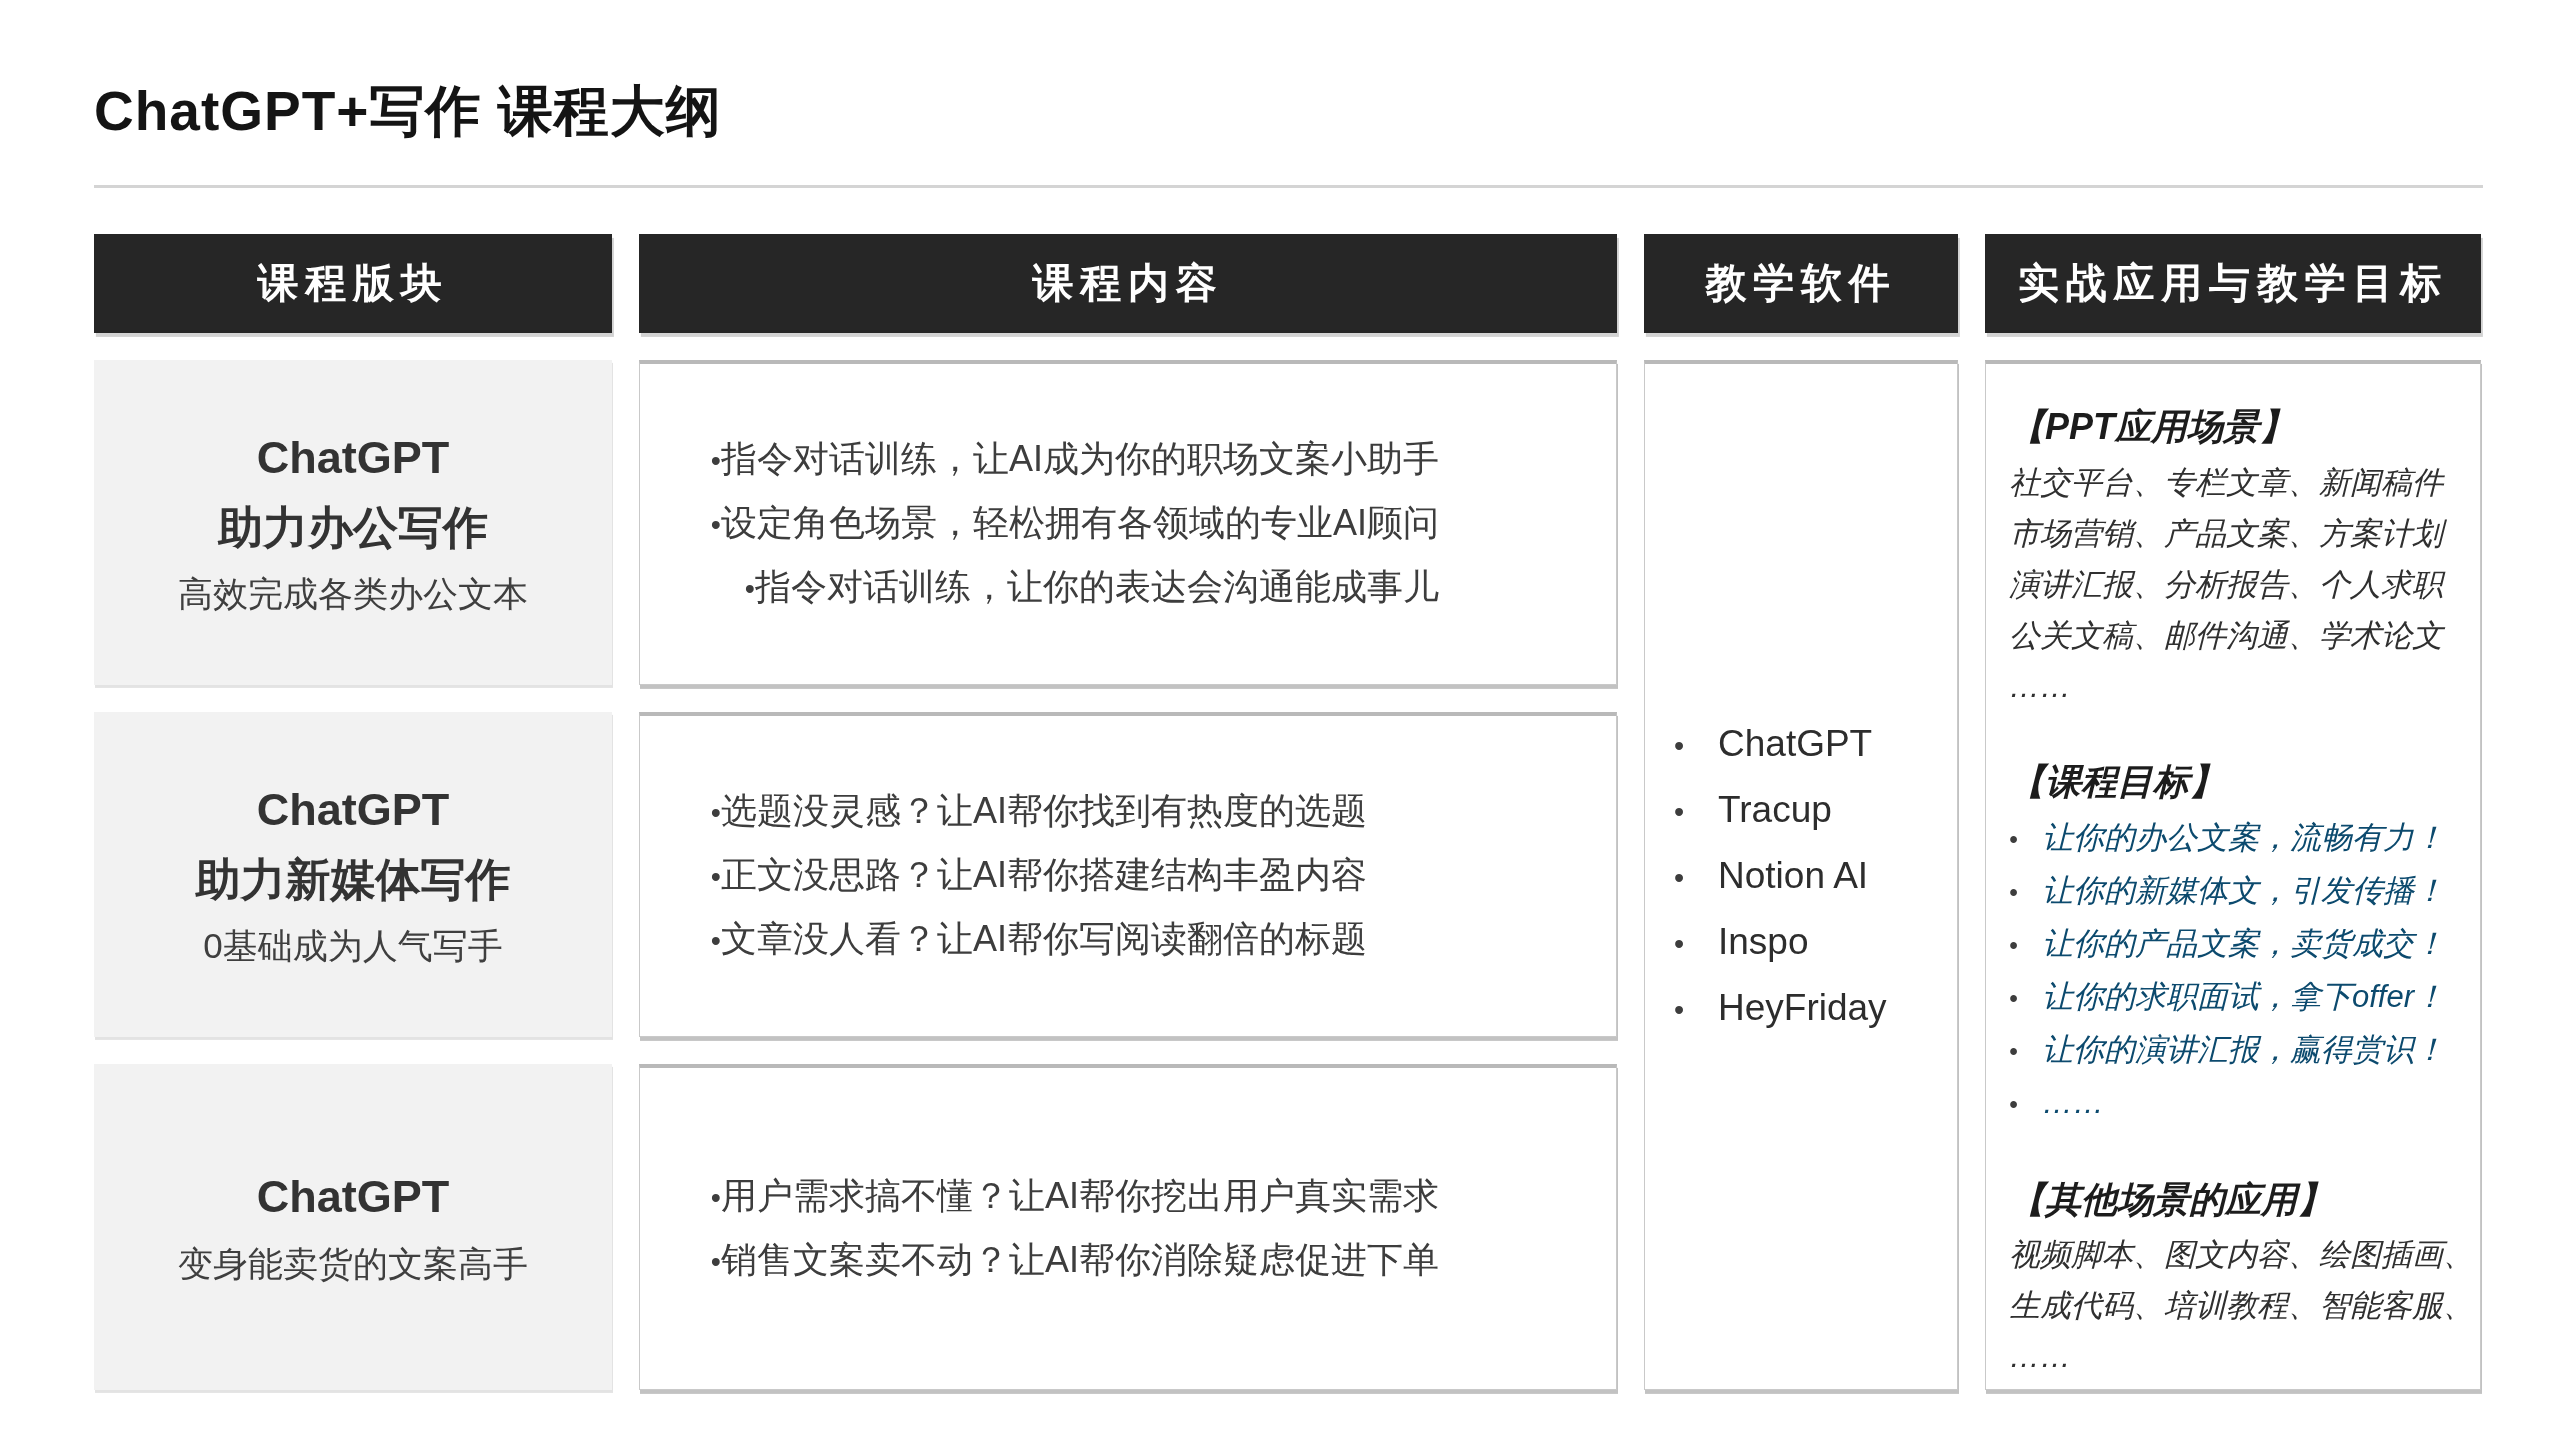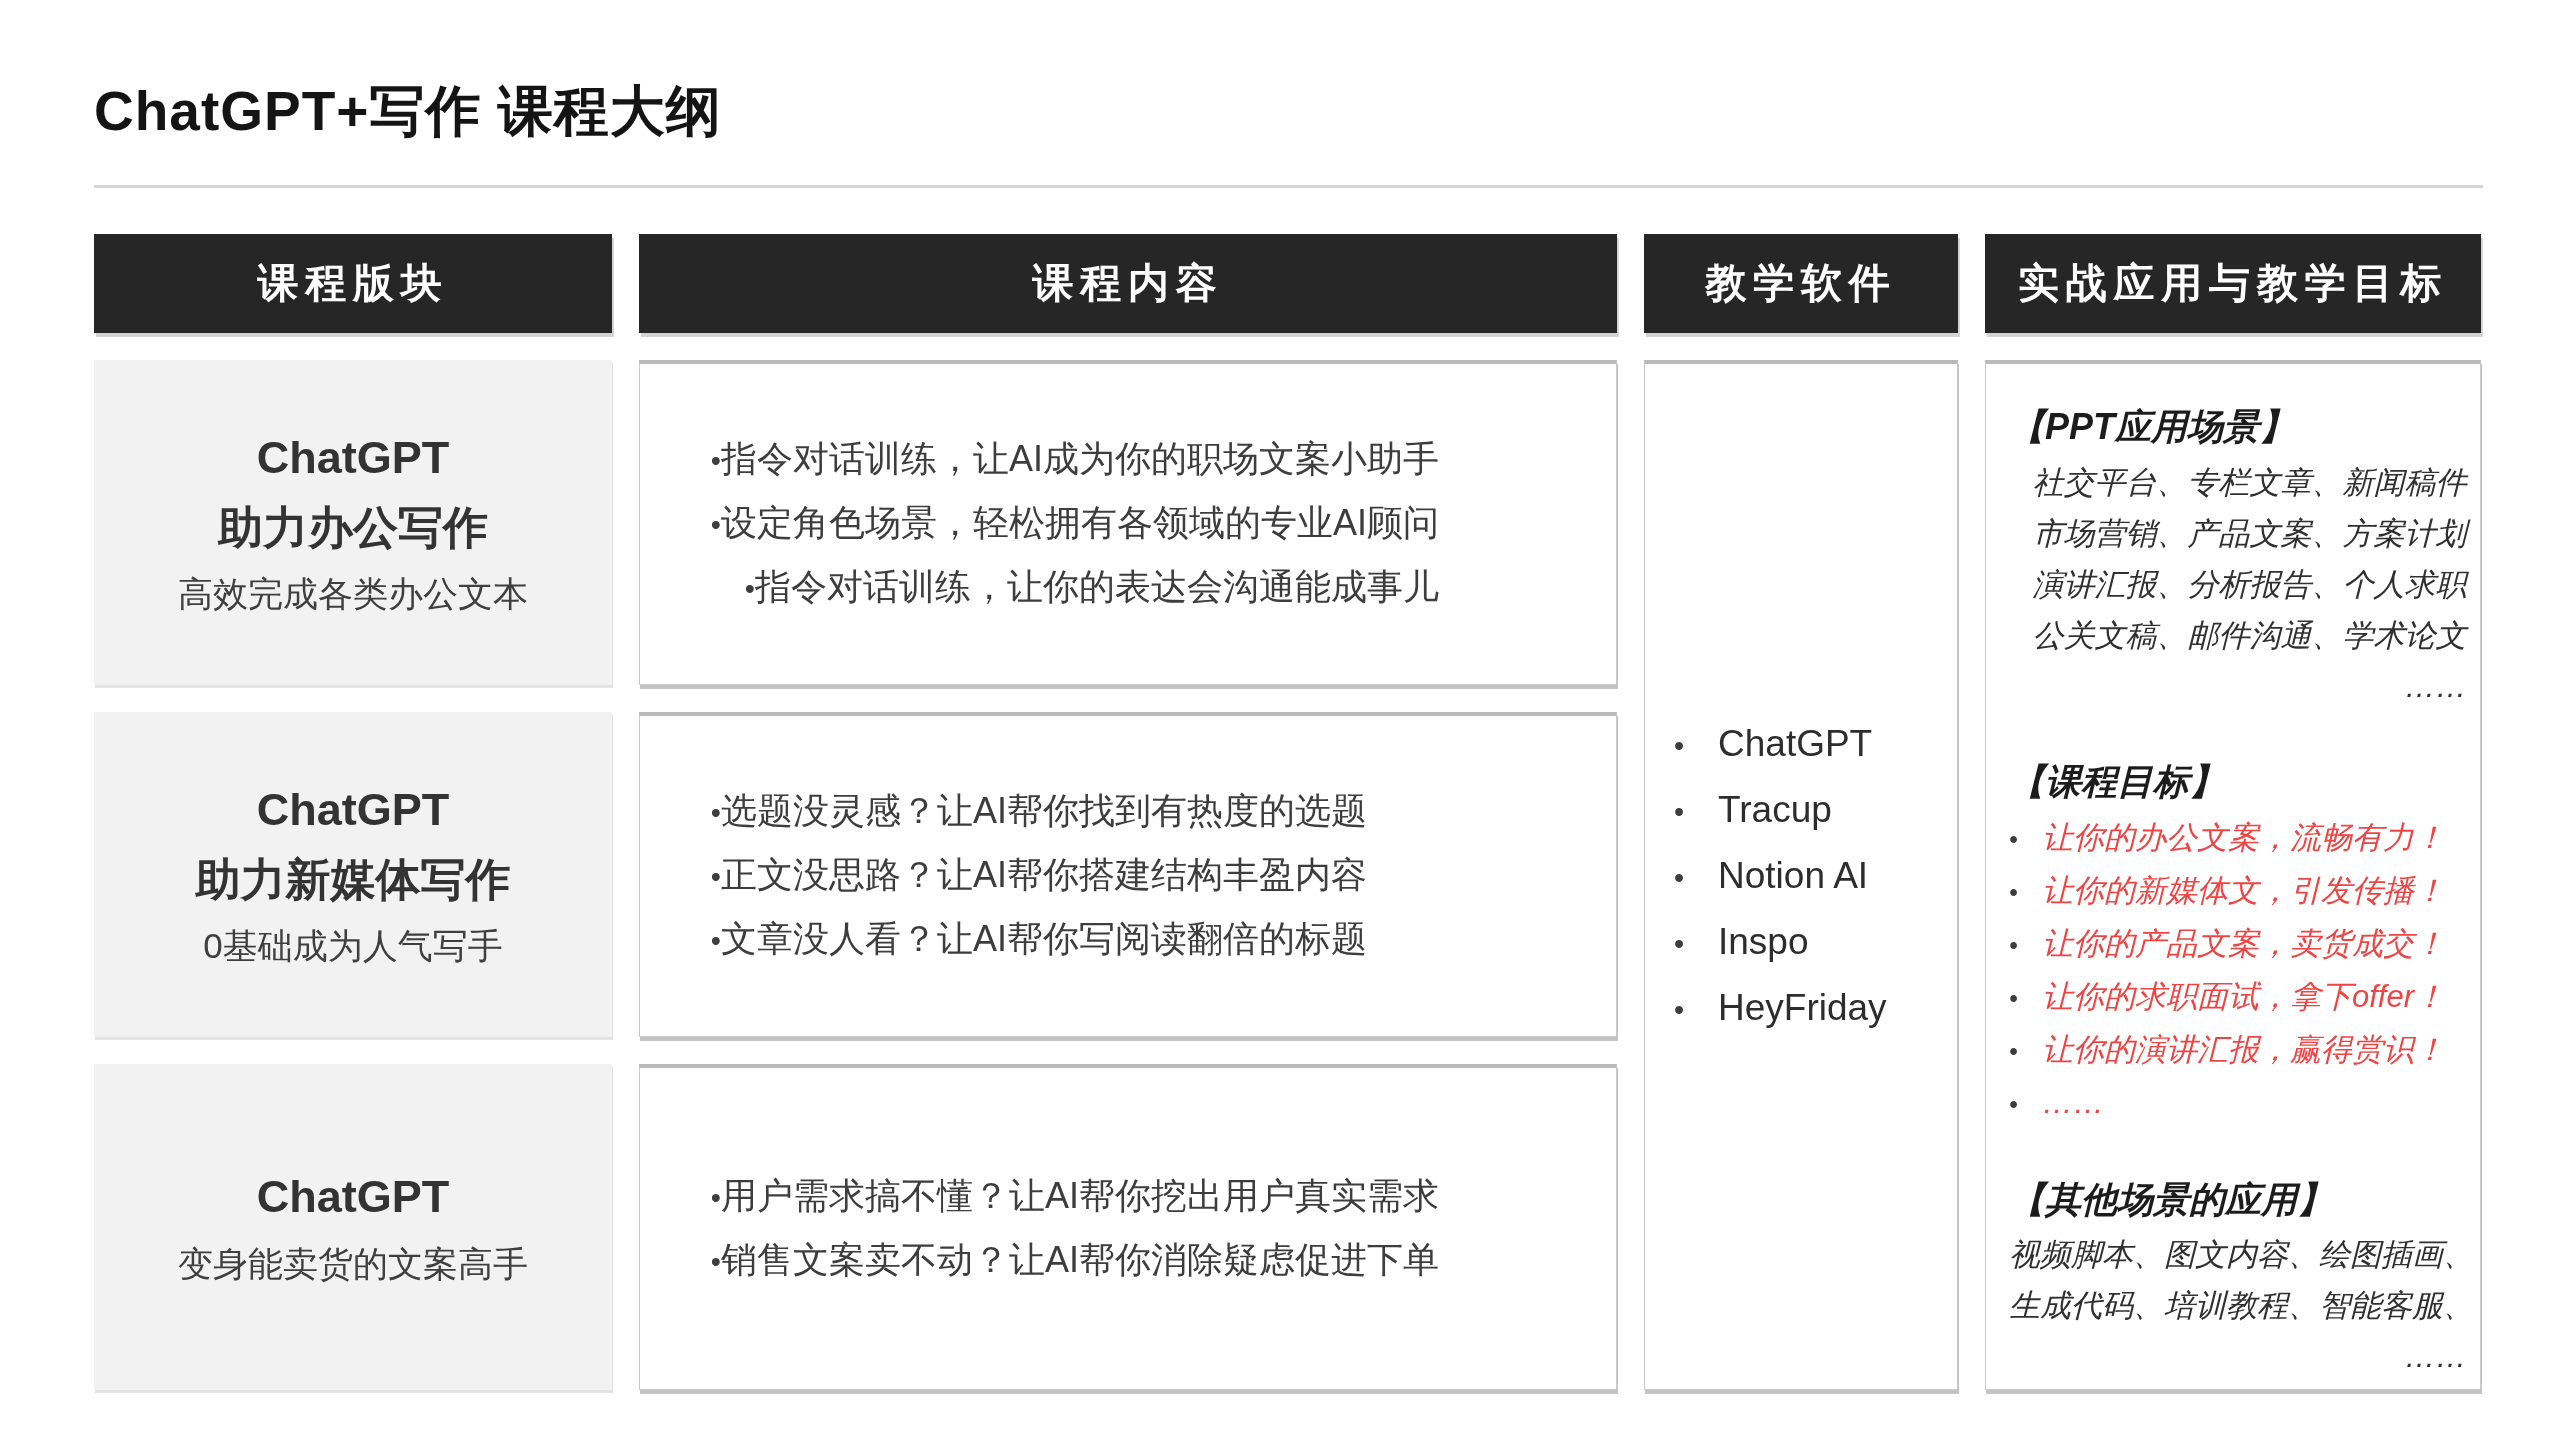--- a/index.html
+++ b/index.html
@@ -50,22 +50,22 @@
     font-size:29px;color:#3d3d3d;
   }
   .software-cell{display:flex;align-items:center;}
   .software-cell ul.bullets{padding-left:29px;}
   .software-cell li{font-size:37px;color:#2d2d2d;line-height:64px;white-space:nowrap;}
   .software-cell li::before{width:41px;font-size:31px;}
   .goals-cell{padding:39px 13.5px 0 23px;box-sizing:border-box;font-style:italic;}
   .sec{margin:0 0 46px 0;}
   .sec:last-child{margin-bottom:0;}
   .sec-title{font-size:36px;font-weight:700;color:#1c1c1c;line-height:48px;margin:0 0 5.8px 0;}
-  .sec-line{font-size:31px;color:#303030;line-height:51px;white-space:nowrap;text-align:right;}
-  .goals-cell ul.bullets li{font-size:31px;color:#ef4444;line-height:51px;white-space:nowrap;}
+  .sec-line{font-size:31px;color:#303030;line-height:51px;white-space:nowrap;}
+  .goals-cell ul.bullets li{font-size:31px;color:#0c4a6e;line-height:51px;white-space:nowrap;}
   .goals-cell ul.bullets li::before{width:33px;font-size:25px;}
 </style>
 </head>
 <body>
 
 <h1 class="page-title">ChatGPT+写作 课程大纲</h1>
 <div class="title-rule"></div>
 
 <div class="course-grid">
 

